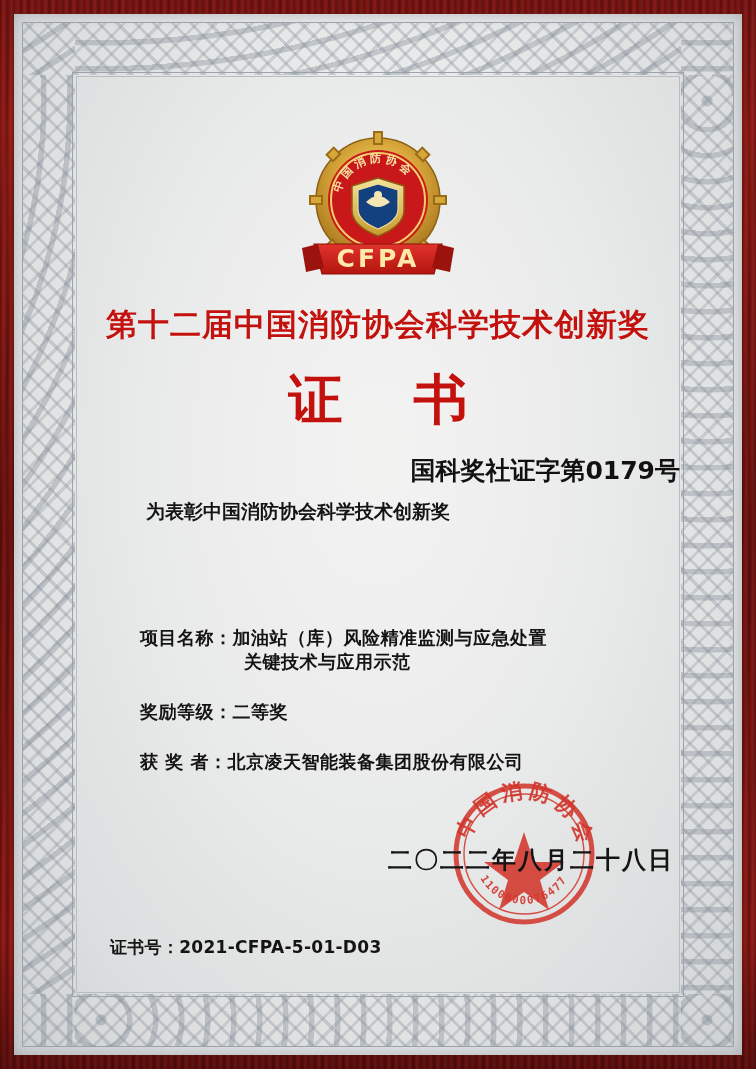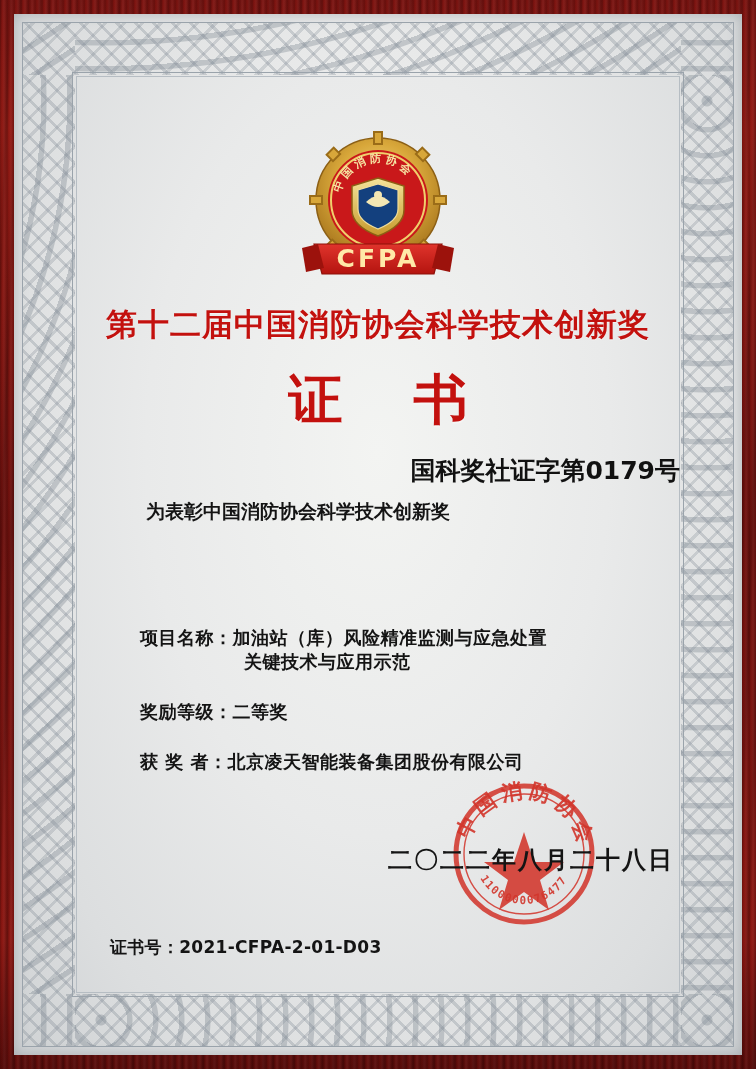--- a/index.html
+++ b/index.html
@@ -353,17 +353,17 @@
           <polygon points="78,56 88,86 118,86 94,104 103,134 78,116 53,134 62,104 38,86 68,86" fill="#d2352b" opacity="0.88"></polygon>
           <path id="sealbottom" d="M78 142 m -50,-64 a 50,50 0 0,0 100,0" fill="none"></path>
           <text font-family="DejaVu Sans Mono, Liberation Mono, monospace" font-size="11" fill="#d2352b" font-weight="bold" opacity="0.9" letter-spacing="1.5">
             <textPath href="#sealbottom" startOffset="16%">1100000076477</textPath>
           </text>
         </svg>
       </div>
 
       <div id="date-line">二〇二二年八月二十八日</div>
 
-      <div id="cert-no">证书号：2021-CFPA-2-01-D03</div>
+      <div id="cert-no">证书号：2021-CFPA-5-01-D03</div>
 
     </div>
   </div>
 </div>
 
 </body></html>

